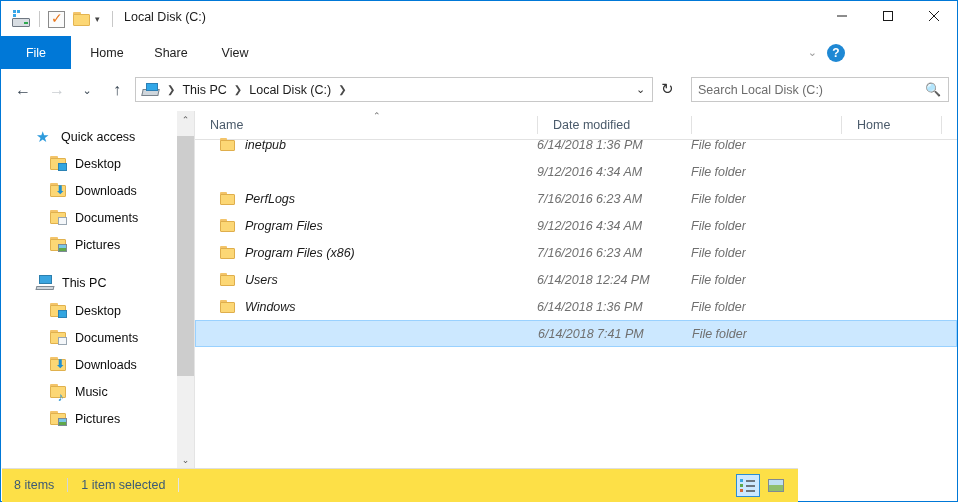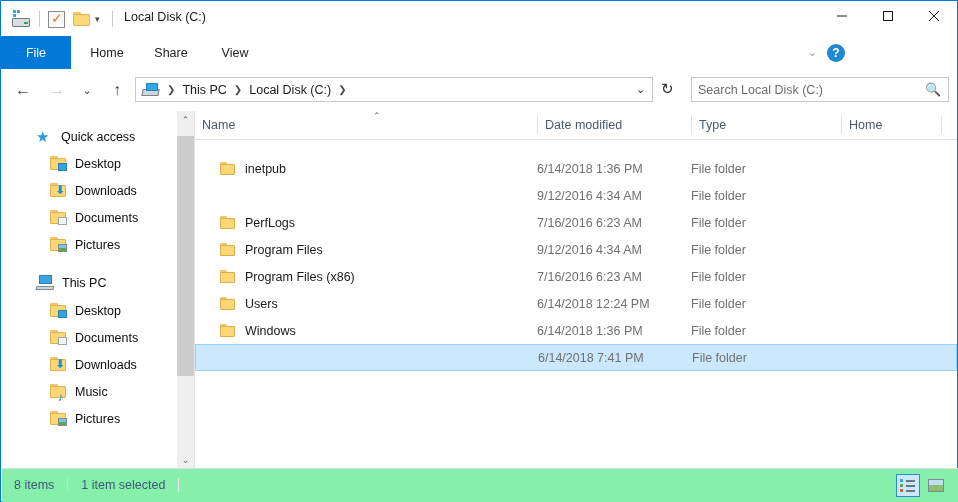--- a/index.html
+++ b/index.html
@@ -125,42 +125,42 @@
   .navscroll .arrw.dn{bottom:0;}
   .navscroll .thumb{position:absolute;left:0;top:25px;width:17px;height:240px;background:#cdcdcd;}
 
   .splitter{position:absolute;left:193px;top:110px;width:1px;height:357px;background:#e4e4e4;}
 
   
   .listarea{position:absolute;left:194px;top:110px;width:762px;height:357px;background:#ffffff;}
   .colhdr{position:absolute;left:0;top:0;width:762px;height:28px;border-bottom:1px solid #e2e2e2;}
   .col{position:absolute;top:0;height:28px;display:flex;align-items:center;
        font-size:12.5px;color:#4a5a6a;cursor:default;box-sizing:border-box;}
-  .col .t{padding-left:7px;}
+  .col .t{padding-left:15px;}
   .coldiv{position:absolute;top:5px;width:1px;height:18px;background:#e2e2e2;}
   .sortmark{position:absolute;top:1px;font-size:9px;color:#6b6b6b;line-height:9px;}
 
-  .rows{position:absolute;left:0;top:44px;width:762px;}
+  .rows{position:absolute;left:0;top:20px;width:762px;font-style:italic;}
   .row{position:relative;height:27px;box-sizing:border-box;}
   .row.sel{background:#cce8ff;border:1px solid #99d1ff;}
   .cell{position:absolute;top:0;height:27px;display:flex;align-items:center;
         font-size:12.5px;color:#1a1a1a;white-space:nowrap;overflow:hidden;}
   .cell.dim{color:#707070;}
   .cell.name{left:0;}
   .cell.name .fi{position:relative;width:16px;height:14px;margin:0 9px 0 25px;flex:none;}
   .cell.name .fi .tb{position:absolute;left:0;top:0;width:7px;height:3px;background:#f3c46a;border-radius:1px 1px 0 0;}
   .cell.name .fi .bd{position:absolute;left:0;top:2px;width:15px;height:11px;background:#fcd775;border:1px solid #dfae4c;box-sizing:border-box;border-radius:1px;}
   .cell.date{left:342px;}
   .cell.type{left:496px;}
   .cell.size{left:646px;}
 
   
   .statusbar{
-    position:absolute;left:1px;top:467px;width:956px;height:34px;
-    background:#86efac;border-top:1px solid #dfdfdf;text-align:right;
+    position:absolute;left:1px;top:467px;width:796px;height:34px;
+    background:#fde047;border-top:1px solid #dfdfdf;text-align:right;
   }
   .status-text{position:absolute;left:12px;top:9px;display:flex;align-items:center;font-size:12.5px;color:#3c5a76;}
   .status-text .vsep{width:1px;height:14px;background:#d2d6da;margin:0 13px;}
   .status-text .vsep2{width:1px;height:14px;background:#e2e4e6;margin:0 13px;}
   .viewbtns{position:absolute;right:10px;top:5px;display:flex;gap:4px;}
   .vbtn{width:24px;height:23px;display:flex;align-items:center;justify-content:center;box-sizing:border-box;}
   .vbtn.active{background:#cce8ff;border:1px solid #2a8dd4;}
   .vb-details{position:relative;width:16px;height:13px;}
   .vb-details .r{position:absolute;left:0;width:3px;height:3px;}
   .vb-details .l{position:absolute;left:6px;width:9px;height:2px;background:#6b7680;}
@@ -357,23 +357,20 @@
     <div class="colhdr">
       <div class="sortmark" style="left:178px;">⌃</div>
       <div class="col" style="left:0;width:342px;">
         <span class="t">Name</span>
       </div>
       <div class="coldiv" style="left:342px;"></div>
       <div class="col" style="left:343px;width:153px;">
         <span class="t">Date modified</span>
       </div>
       <div class="coldiv" style="left:496px;"></div>
-      <div class="col" style="left:497px;width:149px;">
-        <span class="t">Type</span>
-      </div>
       <div class="coldiv" style="left:646px;"></div>
       <div class="col" style="left:647px;width:100px;">
         <span class="t">Home</span>
       </div>
       <div class="coldiv" style="left:746px;"></div>
     </div>
 
     <div class="rows">
 
       <div class="row">

